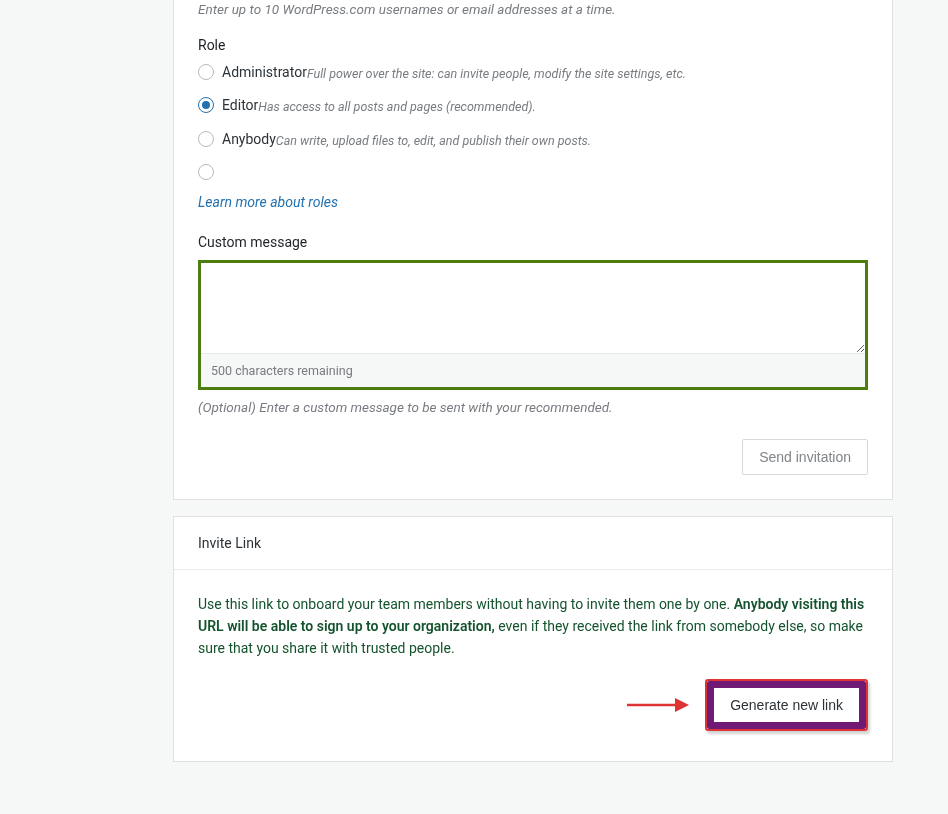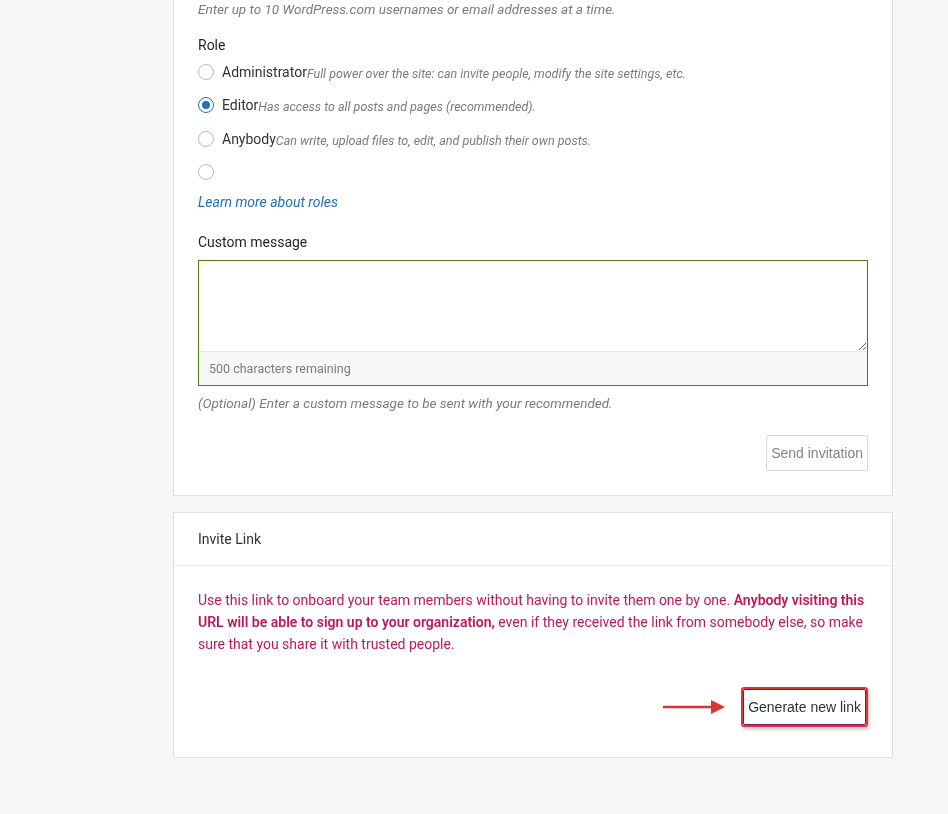--- a/index.html
+++ b/index.html
@@ -85,21 +85,21 @@
     color: #2271b1;
     font-style: italic;
     text-decoration: none;
     cursor: pointer;
     font-size: 14px;
     display: inline-block;
     margin-bottom: 22px;
   }
   
   .textarea-wrap {
-    border: 1px solid #4d7c0f;
+    border: 3px solid #4d7c0f;
     margin-bottom: 8px;
   }
   textarea.msg {
     width: 100%;
     border: none;
     resize: both;
     height: 90px;
     font-family: inherit;
     font-size: 14px;
     padding: 8px;
@@ -114,21 +114,21 @@
     color: #787c82;
   }
   .btn-row {
     display: flex;
     justify-content: flex-end;
     margin-top: 22px;
   }
   .btn {
     border: 1px solid #d6d9db;
     background: #fff;
-    padding: 9px 4px;
+    padding: 9px 16px;
     font-size: 14px;
     border-radius: 2px;
     cursor: pointer;
     color: #808488;
   }
   
   .panel.invite-link {
     margin-top: 16px;
     padding: 0;
   }
@@ -136,40 +136,40 @@
     padding: 18px 24px;
     border-bottom: 1px solid #eaeaea;
     font-size: 14px;
     color: #2c3338;
   }
   .panel-body {
     padding: 24px 24px 30px 24px;
   }
   .body-text {
     font-size: 14px;
-    color: #be185d;
+    color: #14532d;
     line-height: 1.55;
-    margin: 0 0 32px 0;
+    margin: 0 0 20px 0;
   }
   .body-text b { font-weight: 600; }
   .gen-row {
     display: flex;
     align-items: center;
     justify-content: flex-end;
   }
   .highlight-box {
     border: 2px solid #d33;
     border-radius: 3px;
     padding: 0;
     position: relative;
     box-shadow: 2px 3px 3px rgba(0,0,0,0.18);
   }
   .highlight-box .btn {
     color: #2c3338;
-    border: 1px solid #701a75;
+    border: 7px solid #701a75;
   }
   .arrow {
     margin-right: 16px;
     display: flex;
     align-items: center;
   }
   .arrow svg { display: block; }
 </style>
 </head>
 <body>

